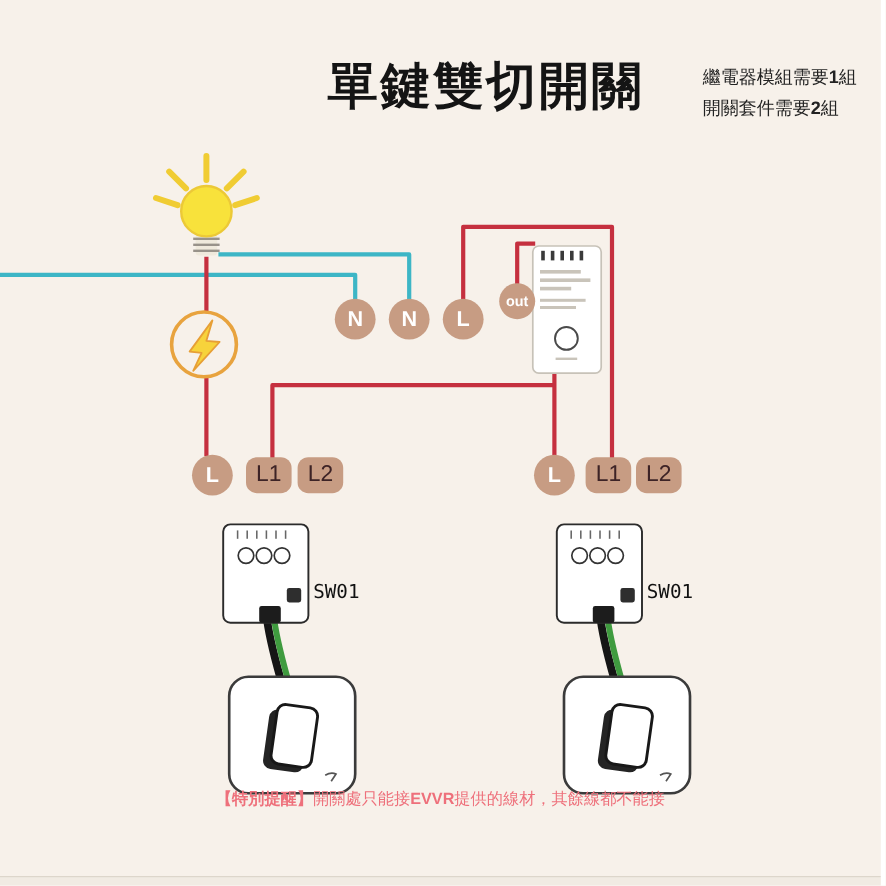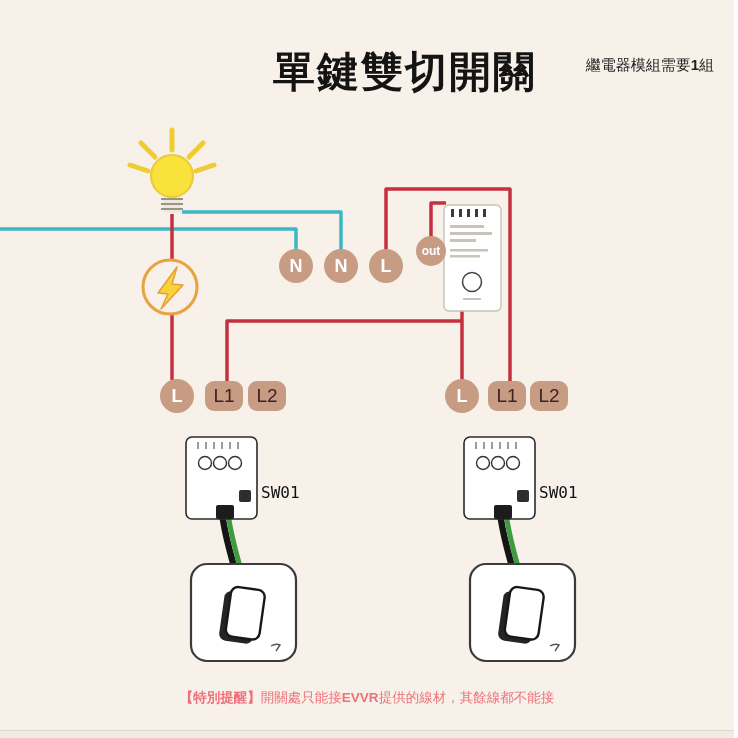--- a/index.html
+++ b/index.html
@@ -19,21 +19,21 @@
          color:#222;line-height:26px}
   .notes b{font-weight:bold}
   .term{position:absolute;width:34px;height:34px;border-radius:50%;background:var(--terminal);
         color:#fff;font-weight:bold;font-size:18px;display:flex;align-items:center;justify-content:center}
   .term.small{width:30px;height:30px;font-size:12px}
   .pill{position:absolute;width:38px;height:30px;border-radius:9px;background:var(--terminal);
         color:var(--terminal_text_dark);font-weight:normal;font-size:19px;
         display:flex;align-items:center;justify-content:center}
   .sw-label{position:absolute;font-family:"DejaVu Sans Mono","Liberation Mono",monospace;
             font-size:16px;color:#111}
-  .caption{position:absolute;left:0;right:0;top:687px;text-align:center;font-size:13.5px;
+  .caption{position:absolute;left:0;right:0;top:655px;text-align:center;font-size:13.5px;
            line-height:22px;color:var(--caption)}
   .caption .b{font-weight:bold}
   .bottom-edge{position:absolute;left:0;right:0;bottom:0;height:7px;background:#f1ebe3;
                border-top:1px solid #ddd6cb}
 </style>
 </head>
 <body>
 
 <div class="page">
 
@@ -123,20 +123,21 @@
     <use href="#g-cable" x="490" y="512"></use>
     <use href="#g-device" x="186" y="437"></use>
     <use href="#g-device" x="464" y="437"></use>
     <use href="#g-switch" x="191" y="564"></use>
     <use href="#g-switch" x="470" y="564"></use>
   </svg>
 
   <div class="title">單鍵雙切開關</div>
   <div class="notes">
     <div><span>繼電器模組需要</span><b>1</b><span>組</span></div>
+    <div><span>開關套件需要</span><b>2</b><span>組</span></div>
   </div>
 
   <div class="term" style="left:279px;top:249px">N</div>
   <div class="term" style="left:324px;top:249px">N</div>
   <div class="term" style="left:369px;top:249px">L</div>
   <div class="term small" style="left:416px;top:236px">out</div>
 
   <div class="term" style="left:160px;top:379px">L</div>
   <div class="pill" style="left:205px;top:381px">L1</div>
   <div class="pill" style="left:248px;top:381px">L2</div>

